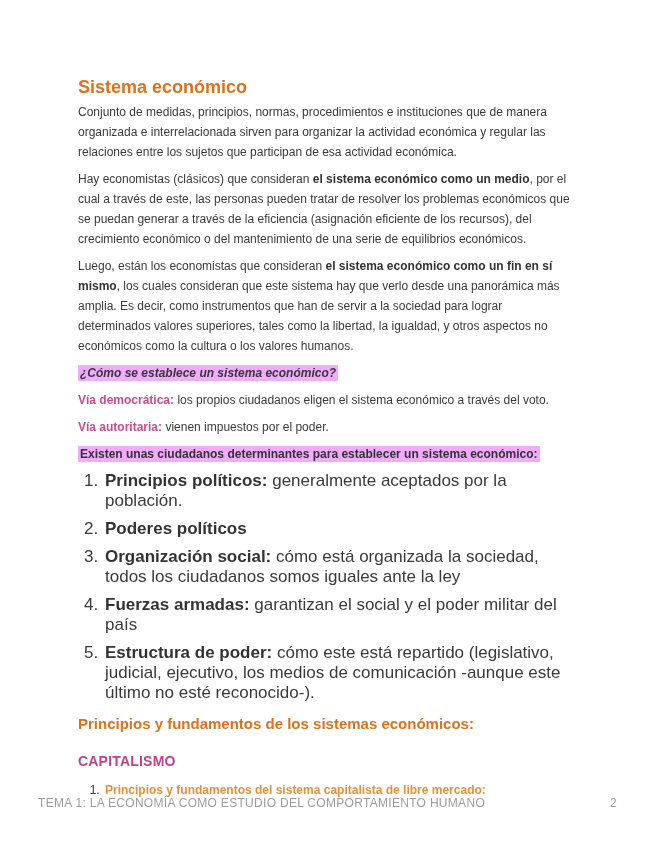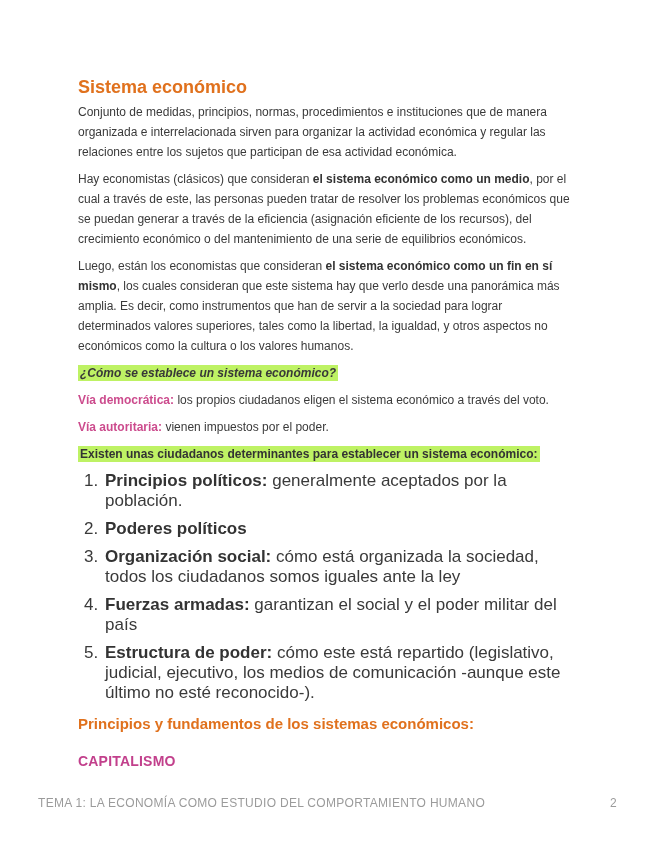--- a/index.html
+++ b/index.html
@@ -29,21 +29,21 @@
     font-weight: 700;
     color: #e0711d;
   }
   p.body-p {
     margin: 0 0 7px 0;
     font-size: 12px;
     line-height: 20px;
   }
   p.body-p b { font-weight: 700; color: #333333; }
   .hl {
-    background: #bef264;
+    background: #f0abfc;
     padding: 1px 2px;
   }
   .q-heading {
     font-weight: 700;
     font-style: italic;
     color: #383838;
   }
   .via-label {
     font-weight: 700;
     color: #cc4b8d;
@@ -161,20 +161,25 @@
       <li>
         <b>Estructura de poder:</b>
         <span>cómo este está repartido (legislativo, judicial, ejecutivo, los medios de comunicación -aunque este último no esté reconocido-).</span>
       </li>
     </ol>
 
     <h2 class="section-heading">Principios y fundamentos de los sistemas económicos:</h2>
 
     <h3 class="subsection-heading">CAPITALISMO</h3>
 
+    <ol class="cap-list">
+      <li>
+        <span class="cap-item-text">Principios y fundamentos del sistema capitalista de libre mercado:</span>
+      </li>
+    </ol>
 
   </div>
 
   <div class="footer">
     <span>TEMA 1: LA ECONOMÍA COMO ESTUDIO DEL COMPORTAMIENTO HUMANO</span>
     <span>2</span>
   </div>
 </div>
 
 </body></html>

